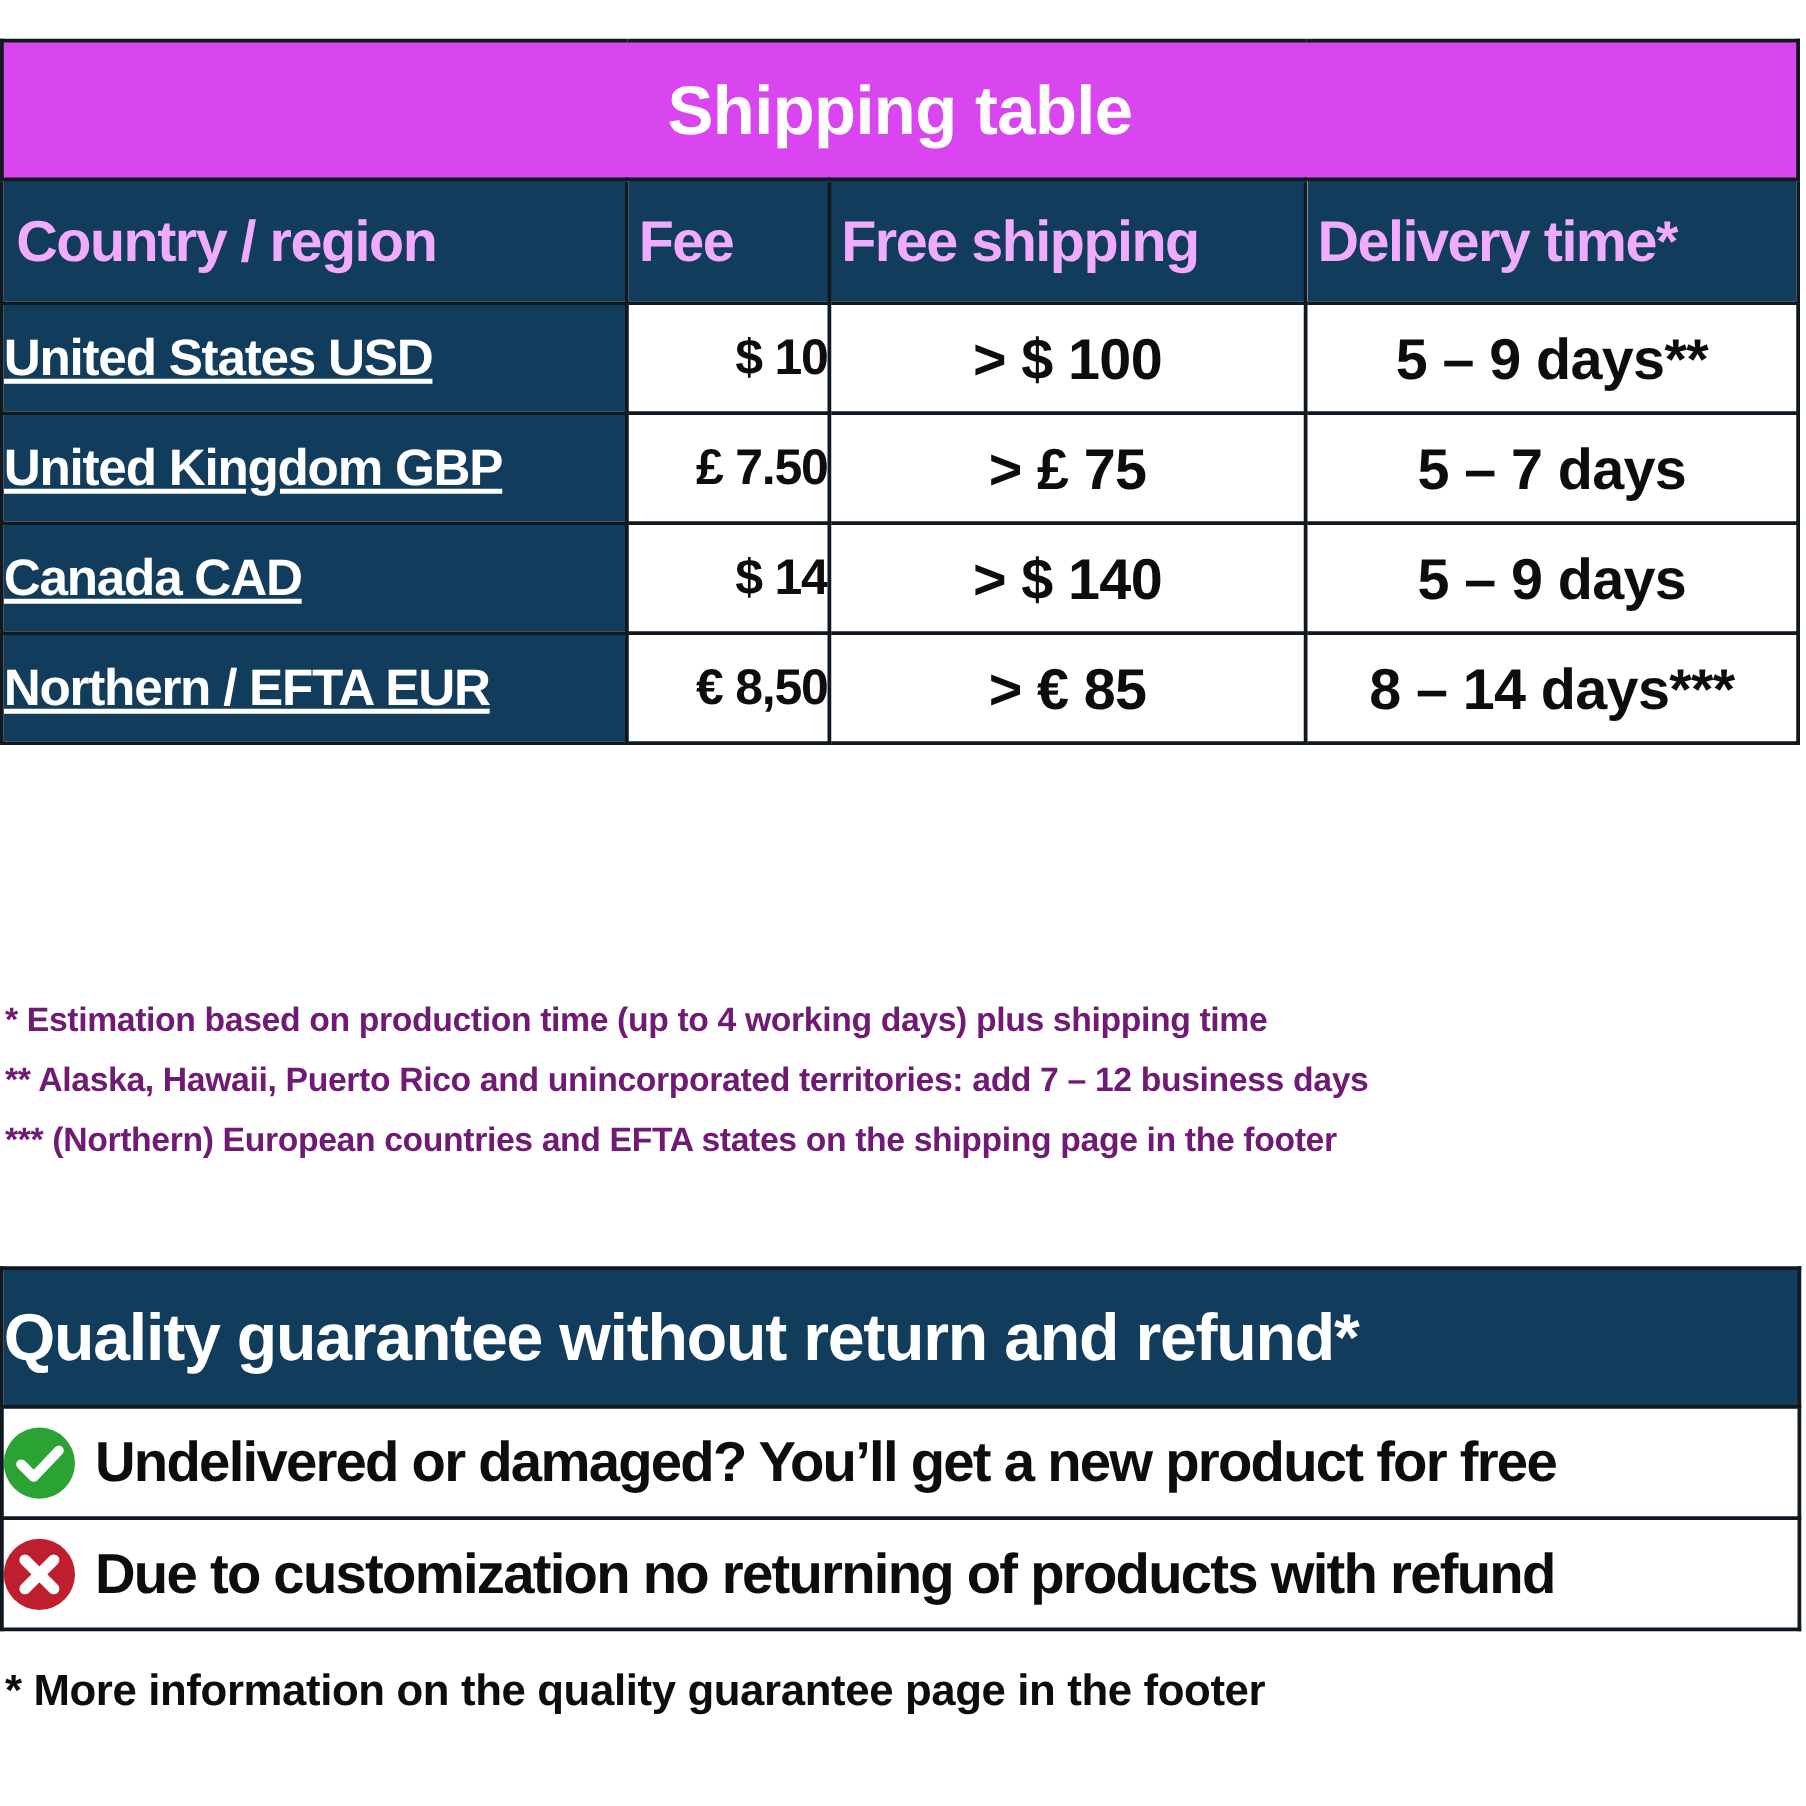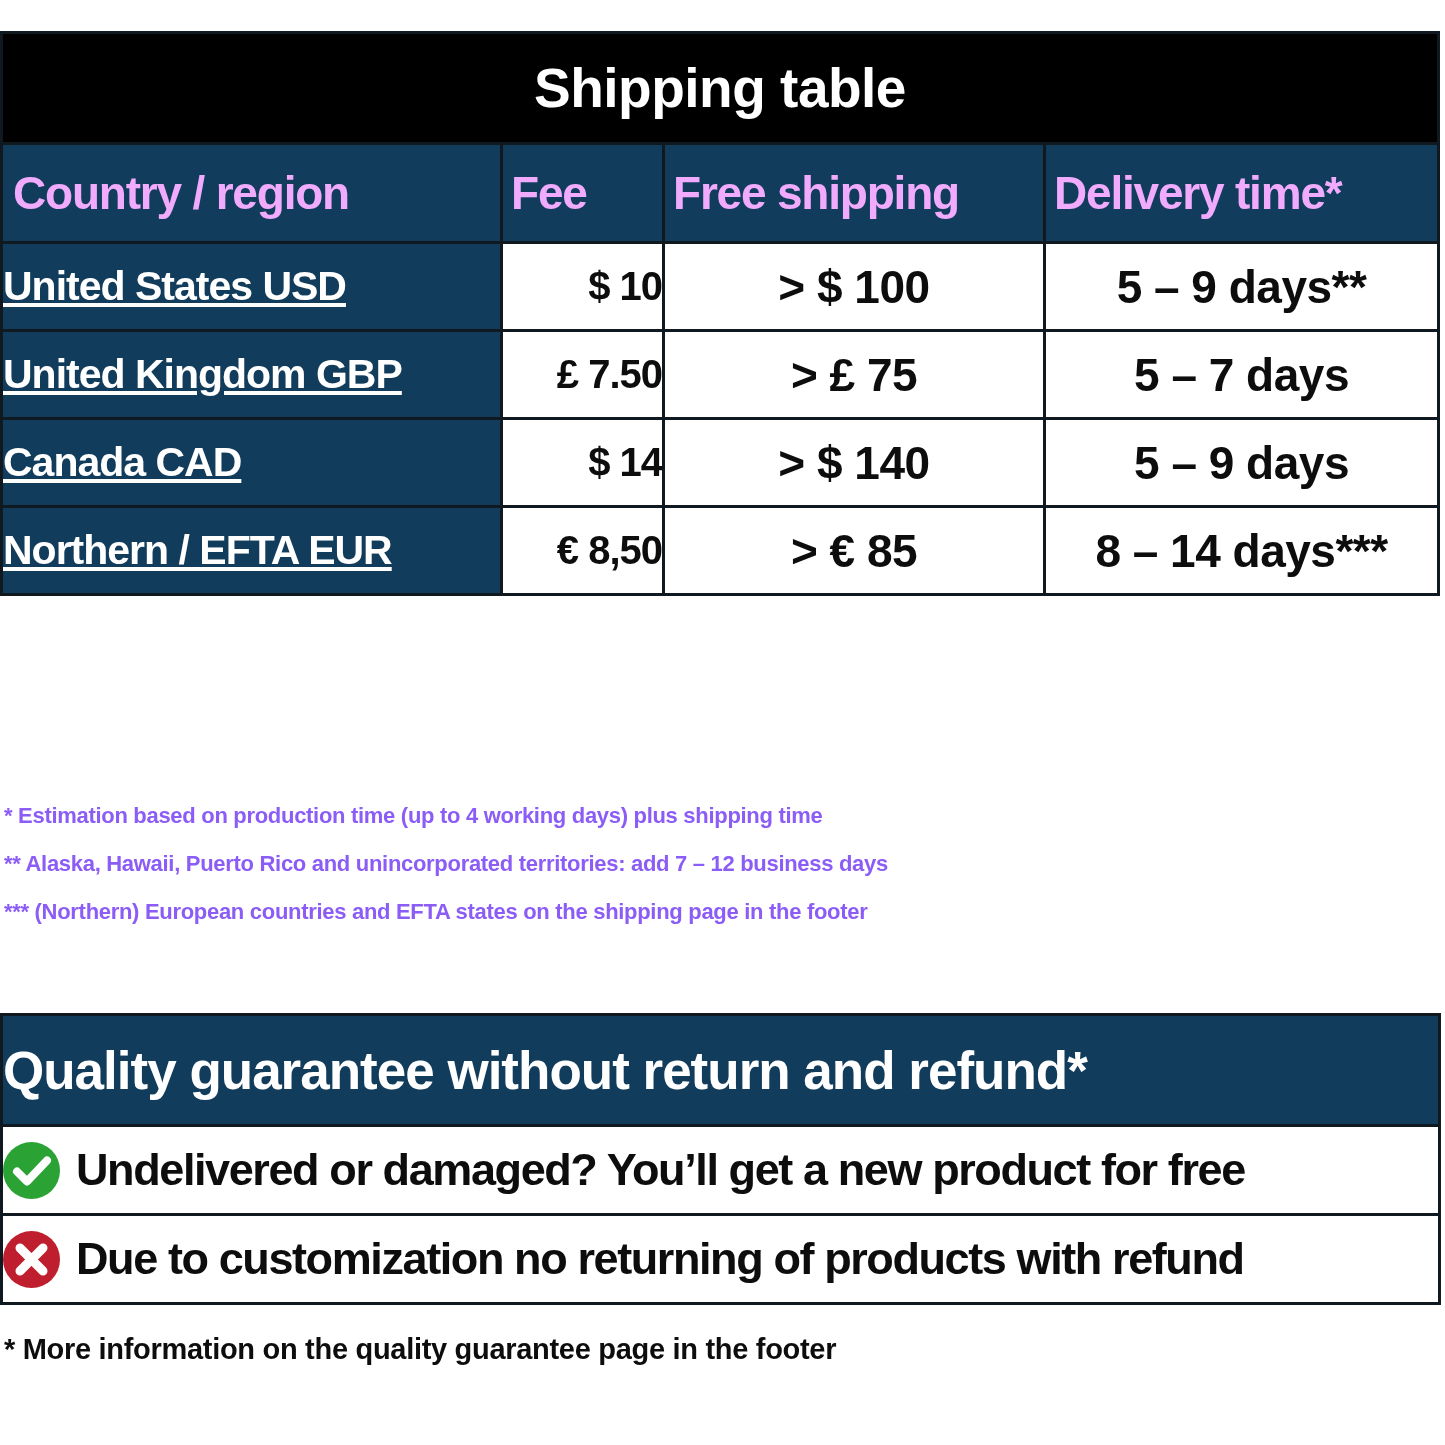--- a/index.html
+++ b/index.html
@@ -35,21 +35,21 @@
     border-collapse: collapse;
     table-layout: fixed;
   }
   table.shipping-table td {
     border: 3px solid #101820;
     padding: 0;
     vertical-align: middle;
   }
 
   .title-cell {
-    background: #000000;
+    background: #d946ef;
     color: #ffffff;
     text-align: center;
     height: 108px;
     font-size: 55px;
     font-weight: bold;
     letter-spacing: -0.5px;
   }
 
   .head-cell {
     background: #123C5C;
@@ -108,24 +108,24 @@
   col.c-time    { width: 394px; }
 
   
   .footnotes {
     position: absolute;
     left: 4px;
     top: 792px;
     width: 1441px;
   }
   .footnote {
-    font-size: 22px;
+    font-size: 27px;
     font-weight: bold;
     line-height: 48px;
-    color: #8b5cf6;
+    color: #701a75;
     letter-spacing: -0.3px;
     white-space: nowrap;
   }
 
   
   .guarantee-wrap {
     position: absolute;
     left: 0px;
     top: 1013px;
     width: 1441px;
@@ -181,21 +181,21 @@
     display: inline-block;
   }
   .badge.check { background: #2BA334; }
   .badge.cross { background: #BE1E2D; }
   .badge svg { display: block; width: 57px; height: 57px; }
 
   .guarantee-note {
     position: absolute;
     left: 4px;
     top: 1333px;
-    font-size: 29px;
+    font-size: 35px;
     font-weight: bold;
     color: #0d0d0d;
     letter-spacing: -0.3px;
     white-space: nowrap;
   }
 </style>
 </head>
 <body>
 
 <div class="page">

